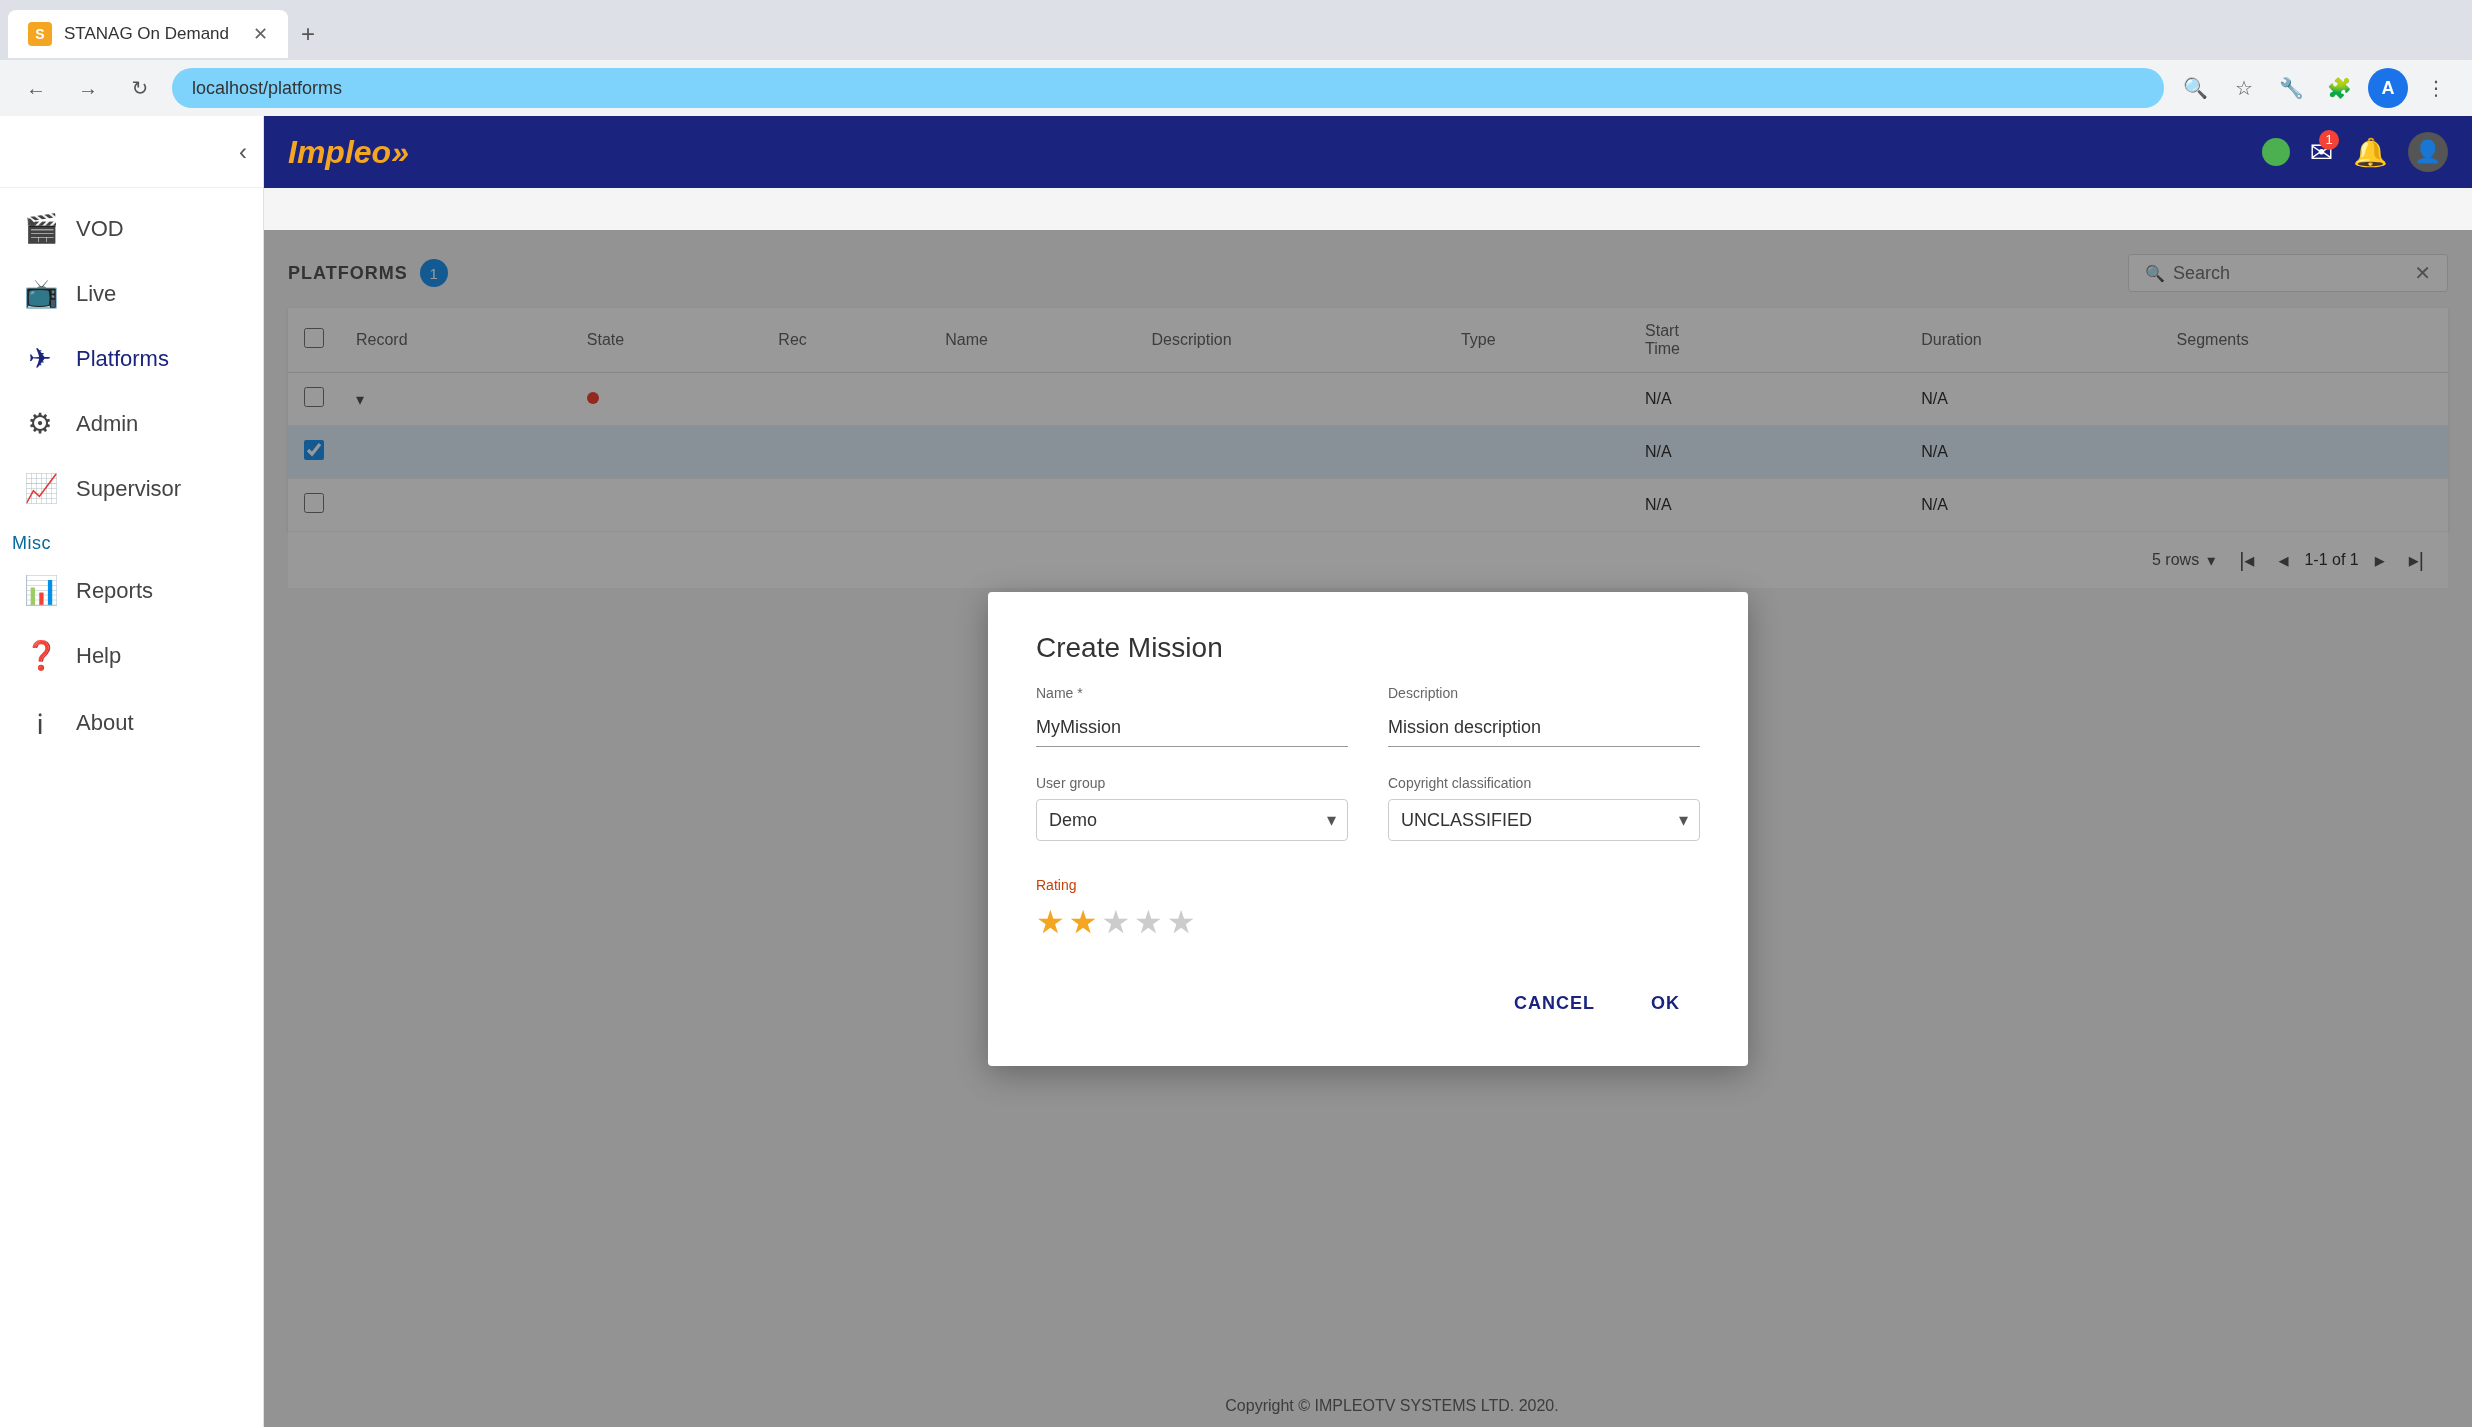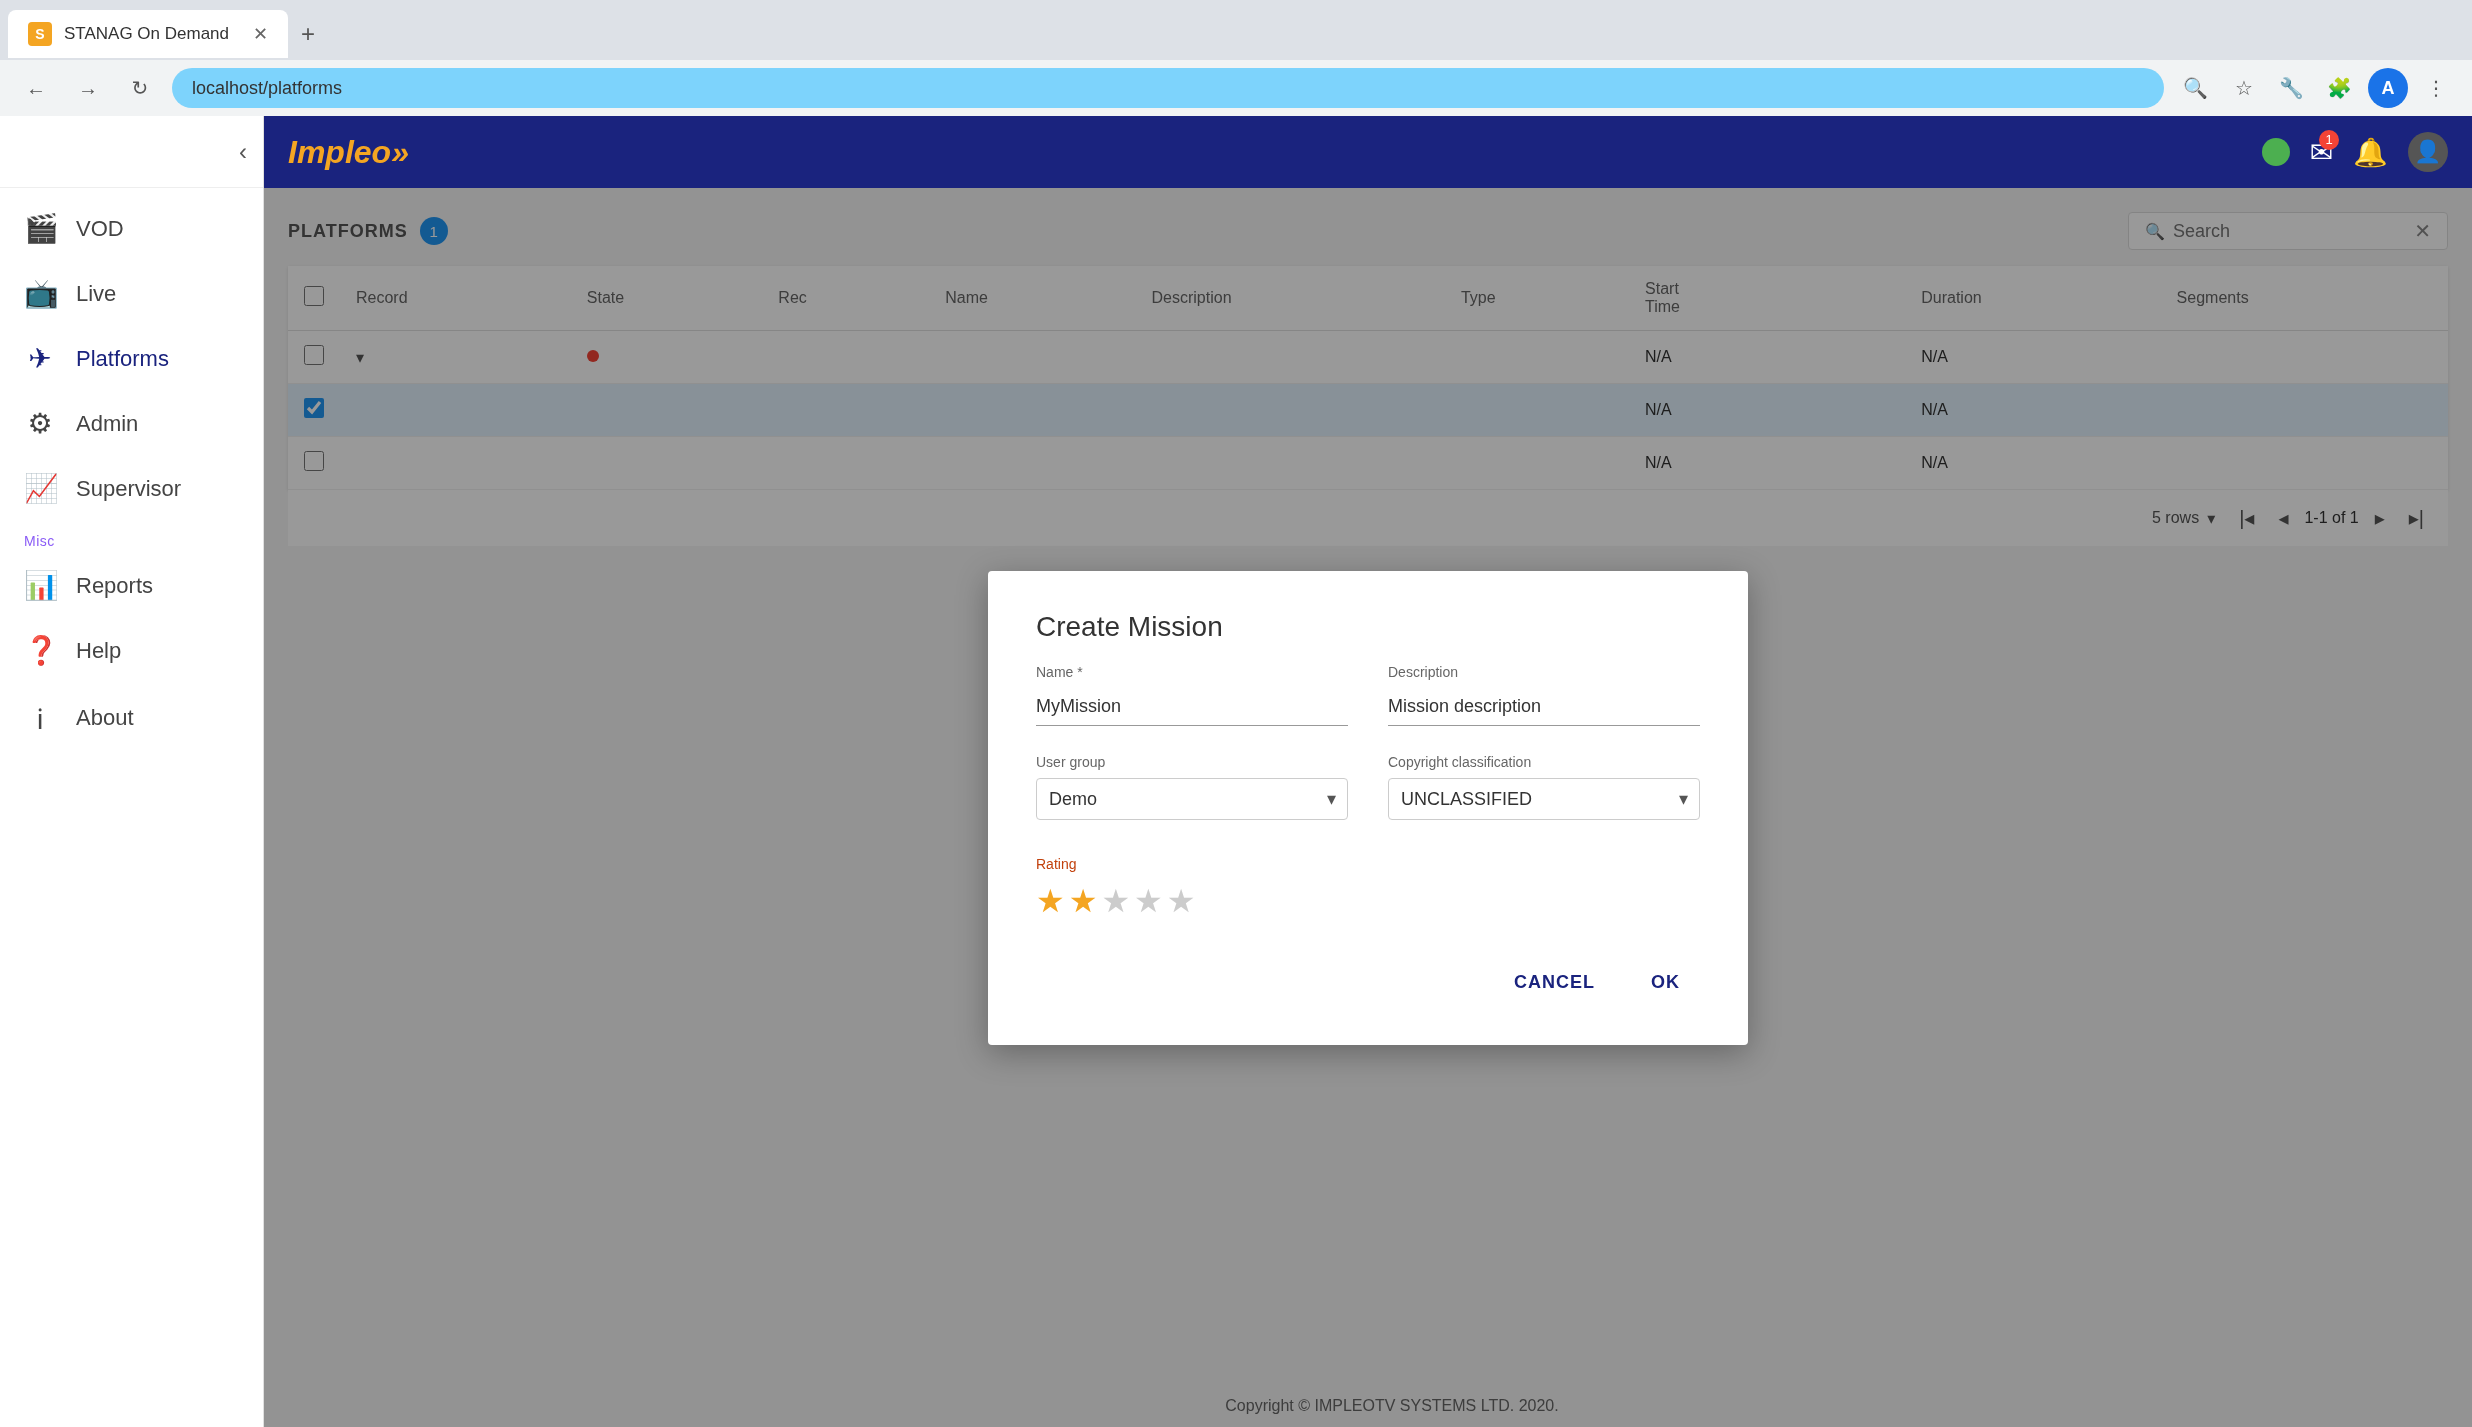--- a/index.html
+++ b/index.html
@@ -178,34 +178,35 @@
     .nav-item.active { color: #1a237e; }
     .nav-item .nav-icon {
       font-size: 28px;
       width: 32px;
       text-align: center;
     }
     .nav-item .nav-label {
       font-size: 22px;
     }
     .nav-section-label {
-      padding: 12px 24px 4px;
-      font-size: 14px;
-      color: #8b5cf6;
+      padding: 12px 12px 4px;
+      font-size: 18px;
+      color: #0369a1;
       font-weight: 500;
       letter-spacing: 0.5px;
     }
 
     
     .main-content {
       flex: 1;
       background: #f5f5f5;
       display: flex;
       flex-direction: column;
       position: relative;
+      gap: 42px;
     }
 
     
     .app-header {
       background: #1a237e;
       height: 72px;
       display: flex;
       align-items: center;
       padding: 0 24px;
       justify-content: space-between;

